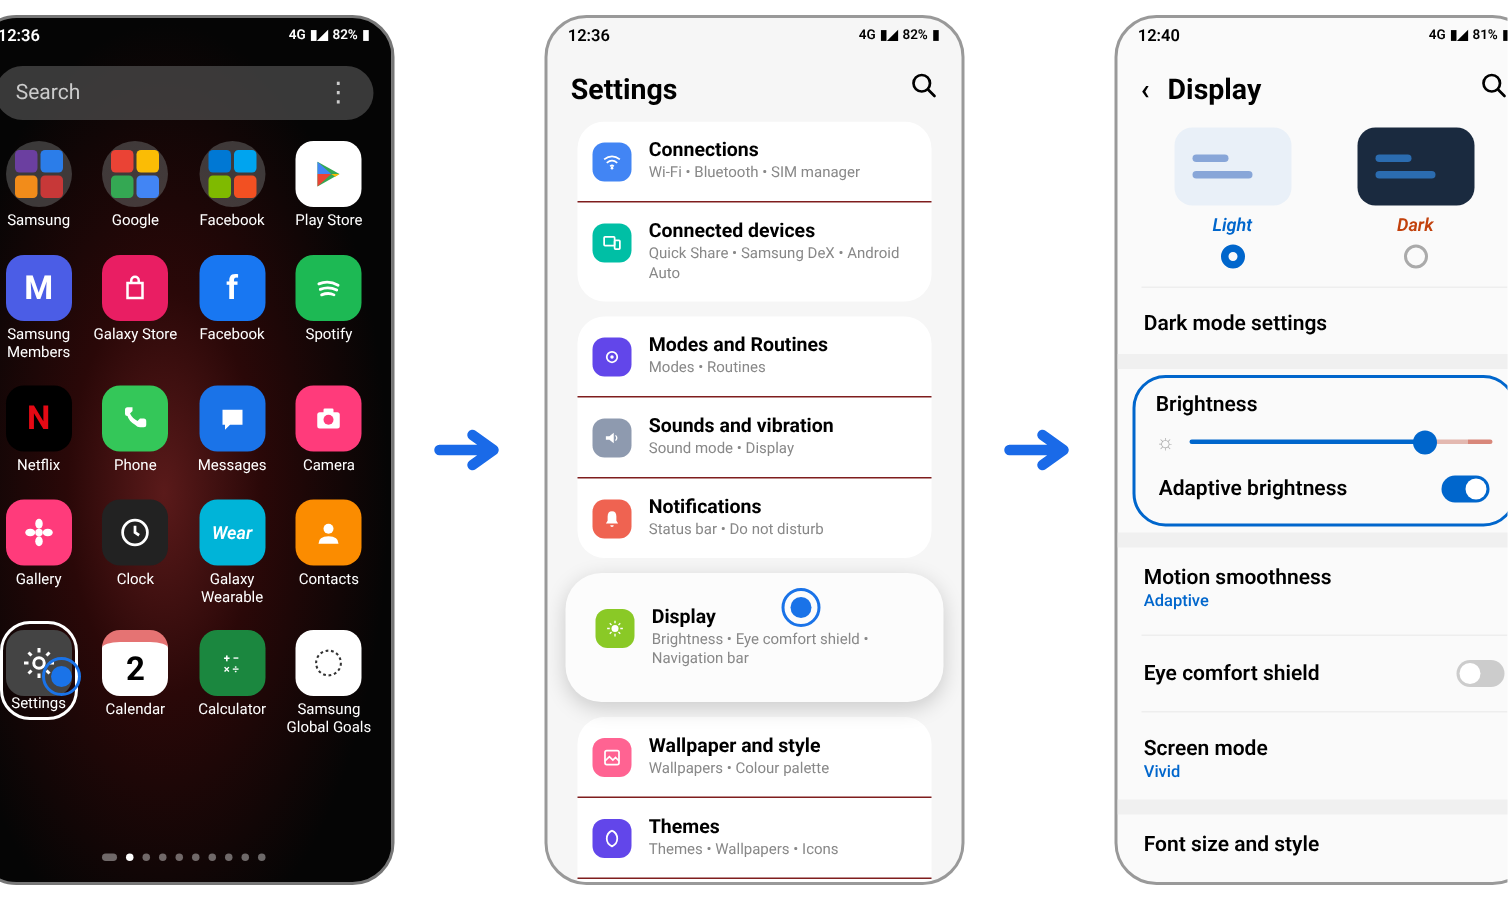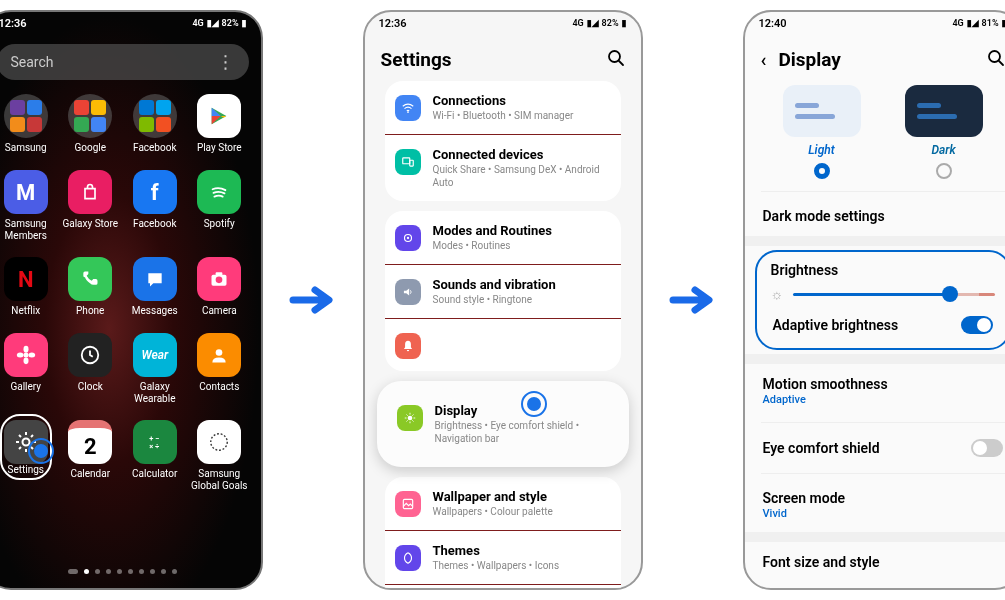--- a/index.html
+++ b/index.html
@@ -89,21 +89,21 @@
     .mode-swatch { width: 78px; height: 52px; border-radius: 12px; display: flex; flex-direction: column; justify-content: center; gap: 6px; padding: 0 12px; }
     .mode-swatch.light { background: #e9f0f8; }
     .mode-swatch.dark { background: #1a2a3f; }
     .mode-swatch span { height: 5px; border-radius: 3px; }
     .mode-swatch.light span { background: #88a6d8; }
     .mode-swatch.dark span { background: #2b6cb0; }
     .mode-swatch span:nth-child(1) { width: 45%; }
     .mode-swatch span:nth-child(2) { width: 75%; }
     .mode-label { margin-top: 6px; font-size: 12px; font-weight: 600; font-style: italic; }
     .mode-label.lt { color: #0066cc; }
-    .mode-label.dk { color: #0369a1; }
+    .mode-label.dk { color: #c2410c; }
     .radio { margin: 6px auto 0; width: 16px; height: 16px; border-radius: 50%; }
     .radio.on { border: 5px solid #0066cc; }
     .radio.off { border: 2px solid #aaa; }
     .divider { height: 1px; background: #eee; margin: 4px 16px; }
     .drow { display: flex; align-items: center; padding: 12px 18px; font-size: 14px; font-weight: 600; }
     .drow-sub { font-size: 11px; color: #0066cc; font-weight: 500; display: block; margin-top: 1px; }
     .toggle-ui { margin-left: auto; width: 32px; height: 18px; border-radius: 9px; position: relative; }
     .toggle-ui::after { content: ""; position: absolute; width: 14px; height: 14px; border-radius: 50%; background: #fff; top: 2px; }
     .toggle-ui.on { background: #0066cc; }
     .toggle-ui.on::after { right: 2px; }
@@ -395,28 +395,32 @@
         </div>
         <div class="srow">
           <div class="srow-icon" style="background:#8e9aaf">
             <svg viewBox="0 0 24 24" width="14" height="14">
               <path d="M5 10 V14 H9 L14 18 V6 L9 10 Z" fill="#fff"></path>
               <path d="M16 9 Q19 12 16 15" stroke="#fff" stroke-width="1.5" fill="none"></path>
             </svg>
           </div>
           <div class="srow-text">
             <div class="srow-title">Sounds and vibration</div>
-            <div class="srow-sub">Sound style • Ringtone</div>
+            <div class="srow-sub">Sound mode • Display</div>
           </div>
         </div>
         <div class="srow">
           <div class="srow-icon" style="background:#ef6351">
             <svg viewBox="0 0 24 24" width="14" height="14">
               <path d="M12 3 Q7 3 7 9 V14 L5 17 H19 L17 14 V9 Q17 3 12 3 M10 19 Q10 21 12 21 Q14 21 14 19" fill="#fff"></path>
             </svg>
+          </div>
+          <div class="srow-text">
+            <div class="srow-title">Notifications</div>
+            <div class="srow-sub">Status bar • Do not disturb</div>
           </div>
         </div>
       </div>
       <div class="display-pop">
         <div class="srow" style="border:none">
           <div class="srow-icon" style="background:#8ac926">
             <svg viewBox="0 0 24 24" width="14" height="14">
               <circle cx="12" cy="12" r="4" fill="#fff"></circle>
               <path d="M12 3 V6 M12 18 V21 M3 12 H6 M18 12 H21 M6 6 L8 8 M16 16 L18 18 M6 18 L8 16 M16 8 L18 6" stroke="#fff" stroke-width="1.5"></path>
             </svg>

